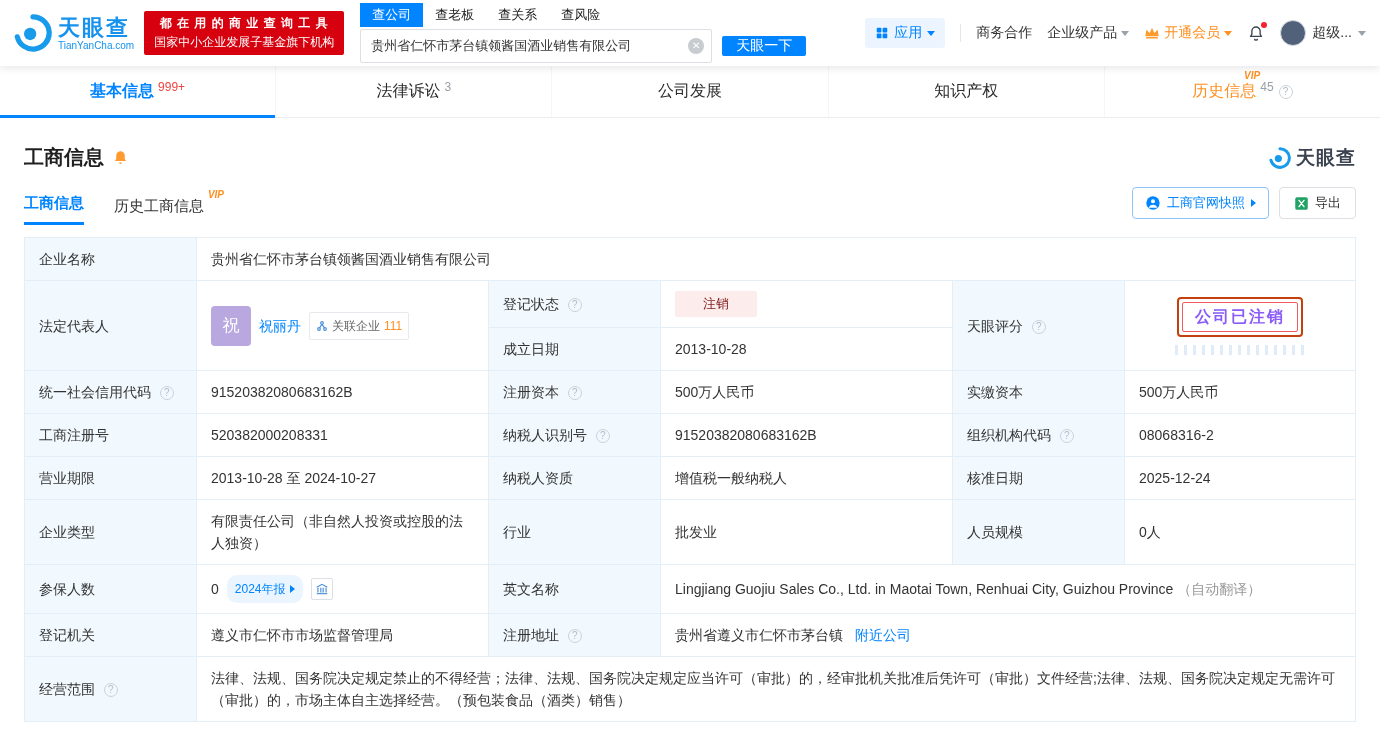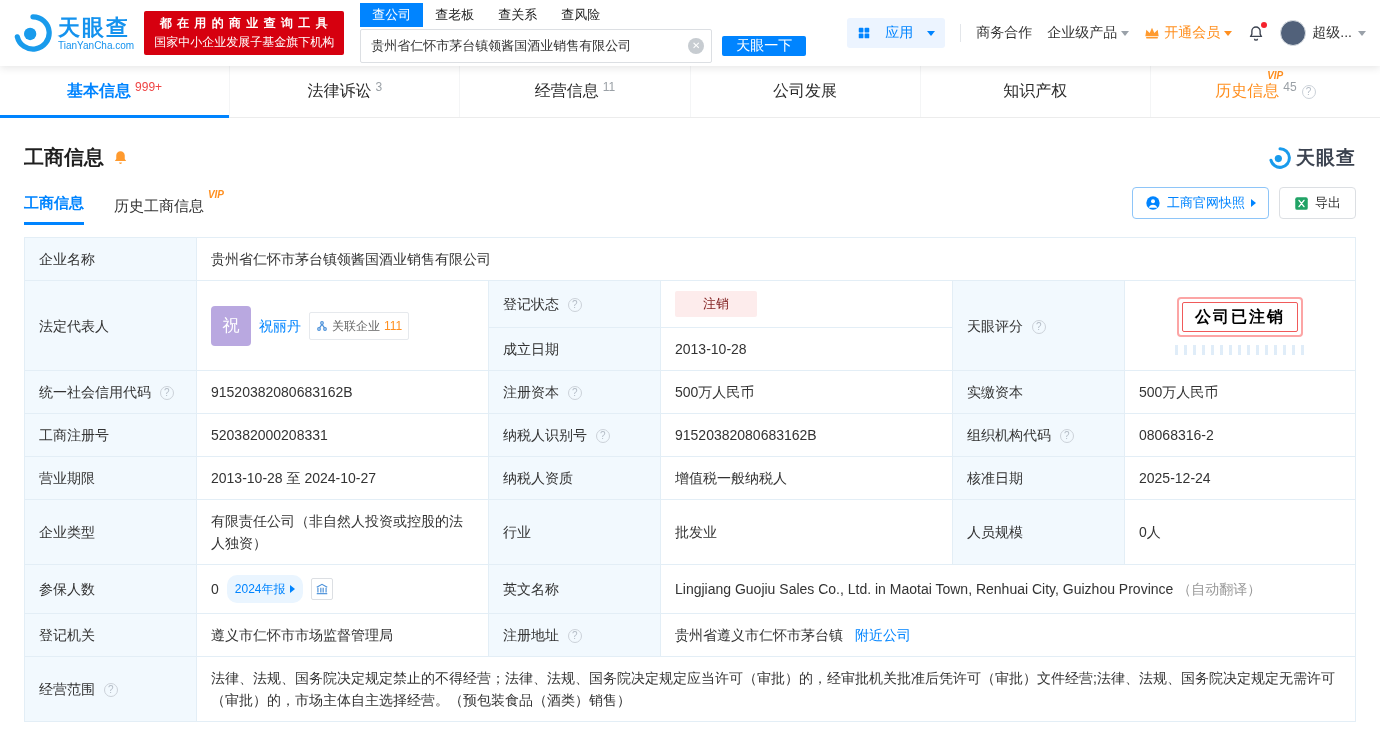--- a/index.html
+++ b/index.html
@@ -21,21 +21,21 @@
   .search-tab{font-size:13px;padding:3px 12px;color:#222;cursor:pointer}
   .search-tab.active{background:#0084ff;color:#fff}
   .search-row{display:flex;align-items:center;margin-top:2px}
   .search-box{position:relative;width:352px}
   .search-input{width:100%;height:34px;border:1px solid #dcdfe3;padding:0 30px 0 10px;font-size:13px;color:#333;outline:none;border-radius:2px}
   .clear-icon{position:absolute;right:8px;top:50%;transform:translateY(-50%);width:16px;height:16px;border-radius:50%;
     background:#c7ccd1;color:#fff;font-size:10px;line-height:16px;text-align:center;cursor:pointer}
   .clear-icon::after{content:"✕"}
   .search-btn{margin-left:10px;height:20px;padding:0 14px;background:#0084ff;color:#fff;border:none;font-size:14px;cursor:pointer;border-radius:2px}
   .top-right{margin-left:auto;display:flex;align-items:center;gap:15px;font-size:14px;color:#333;white-space:nowrap}
-  .app-pill{display:flex;align-items:center;gap:14px;background:#ecf4ff;color:#0084ff;padding:6px 10px;border-radius:3px;cursor:pointer}
+  .app-pill{display:flex;align-items:center;gap:5px;background:#ecf4ff;color:#0084ff;padding:6px 10px;border-radius:3px;cursor:pointer}
   .v-div{width:1px;height:18px;background:#e3e6ea}
   .nav-item{display:flex;align-items:center;gap:4px;cursor:pointer}
   .vip-link{color:#ff8f1f}
   .caret{width:0;height:0;border-left:4px solid transparent;border-right:4px solid transparent;border-top:5px solid #9aa1a9;display:inline-block}
   .caret.blue{border-top-color:#0084ff}
   .caret.orange{border-top-color:#ff8f1f}
   .bell-wrap{position:relative;cursor:pointer;display:flex}
   .bell-dot{position:absolute;top:-2px;right:-2px;width:6px;height:6px;border-radius:50%;background:#f5222d}
   .user-chip{display:flex;align-items:center;gap:6px;cursor:pointer}
   .avatar{width:26px;height:26px;border-radius:50%;background:#51617a;border:1px solid #d8dde2}
@@ -81,21 +81,21 @@
   .help::after{content:"?"}
   .badge-cancel{display:inline-block;background:#fdecec;color:#7f1d1d;padding:2px 28px;border-radius:2px;font-size:13px}
   .rep{display:flex;align-items:center;gap:8px}
   .rep-avatar{width:40px;height:40px;border-radius:4px;background:#b9a8e0;color:#fff;font-size:17px;display:flex;
     align-items:center;justify-content:center;flex:none;cursor:pointer}
   .rep-name{color:#0084ff;cursor:pointer;flex:none}
   .rel-tag{display:inline-flex;align-items:center;gap:4px;border:1px solid #e6e9ed;border-radius:2px;padding:2px 6px;
     font-size:12px;color:#666;cursor:pointer;background:#fff}
   .rel-count{color:#ff8f1f}
   .stamp-cell{text-align:center}
-  .stamp{display:inline-block;border:2px solid #fca5a5;border-radius:4px;padding:3px;color:#000000;background:rgba(255,255,255,.6)}
+  .stamp{display:inline-block;border:2px solid #c2410c;border-radius:4px;padding:3px;color:#8b5cf6;background:rgba(255,255,255,.6)}
   .stamp-inner{border:1px solid #f05a5a;border-radius:2px;padding:3px 12px;font-size:16px;font-weight:bold;letter-spacing:2px}
   .stamp-marks{margin:8px auto 0;width:130px;height:10px;background:repeating-linear-gradient(90deg,#cfe3f5 0 3px,transparent 3px 9px);opacity:.65}
   .insured{display:flex;align-items:center;gap:8px}
   .report-tag{display:inline-flex;align-items:center;gap:4px;background:#eaf5ff;color:#0084ff;font-size:12px;
     padding:3px 8px;border-radius:10px;cursor:pointer}
   .bank-icon-box{width:22px;height:22px;border:1px solid #dcdfe3;border-radius:2px;display:flex;align-items:center;
     justify-content:center;cursor:pointer;background:#fff}
   .muted{color:#999}
   .link{color:#0084ff;cursor:pointer;margin-left:8px}
 </style>
@@ -178,24 +178,20 @@
 </header>
 
 <nav class="nav-tabs">
   <div class="nav-tab active">
     <span>基本信息</span>
     <span class="tab-count hot">999+</span>
   </div>
   <div class="nav-tab">
     <span>法律诉讼</span>
     <span class="tab-count">3</span>
-  </div>
-  <div class="nav-tab">
-    <span>经营信息</span>
-    <span class="tab-count">11</span>
   </div>
   <div class="nav-tab">
     <span>公司发展</span>
   </div>
   <div class="nav-tab">
     <span>知识产权</span>
   </div>
   <div class="nav-tab vip-tab">
     <span class="tab-label-wrap">
       <span class="vip-sup">VIP</span>

